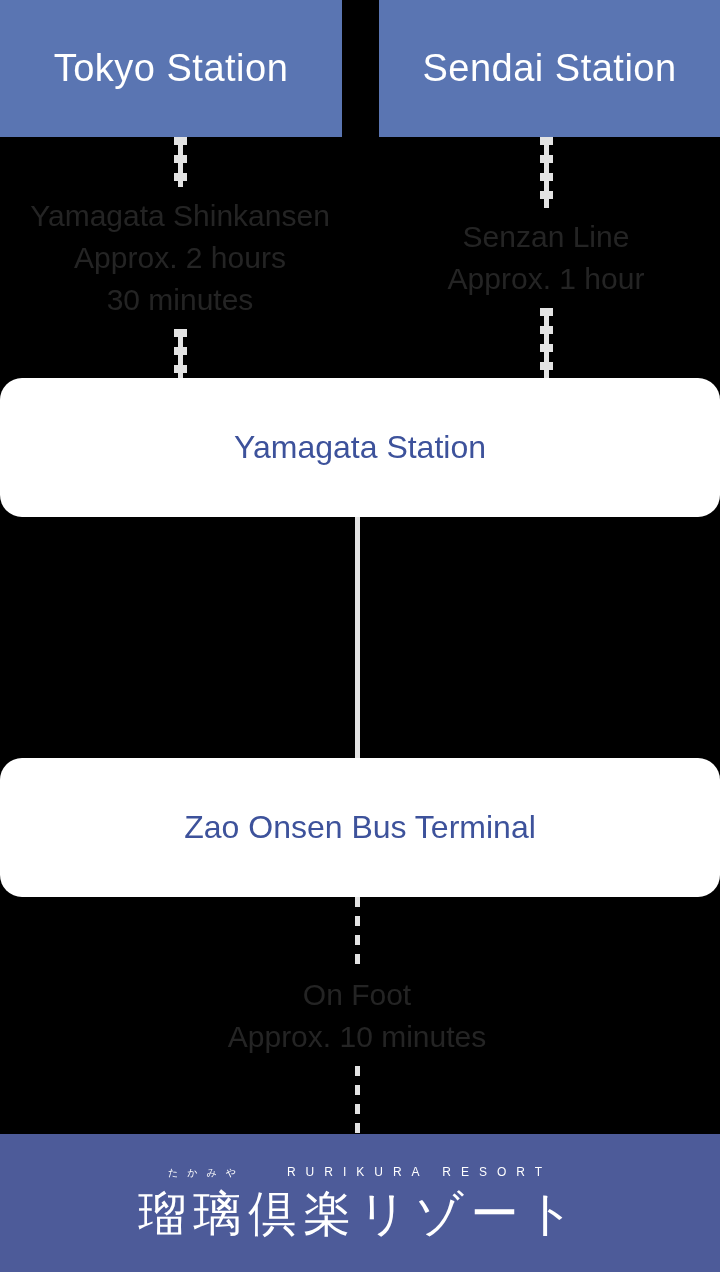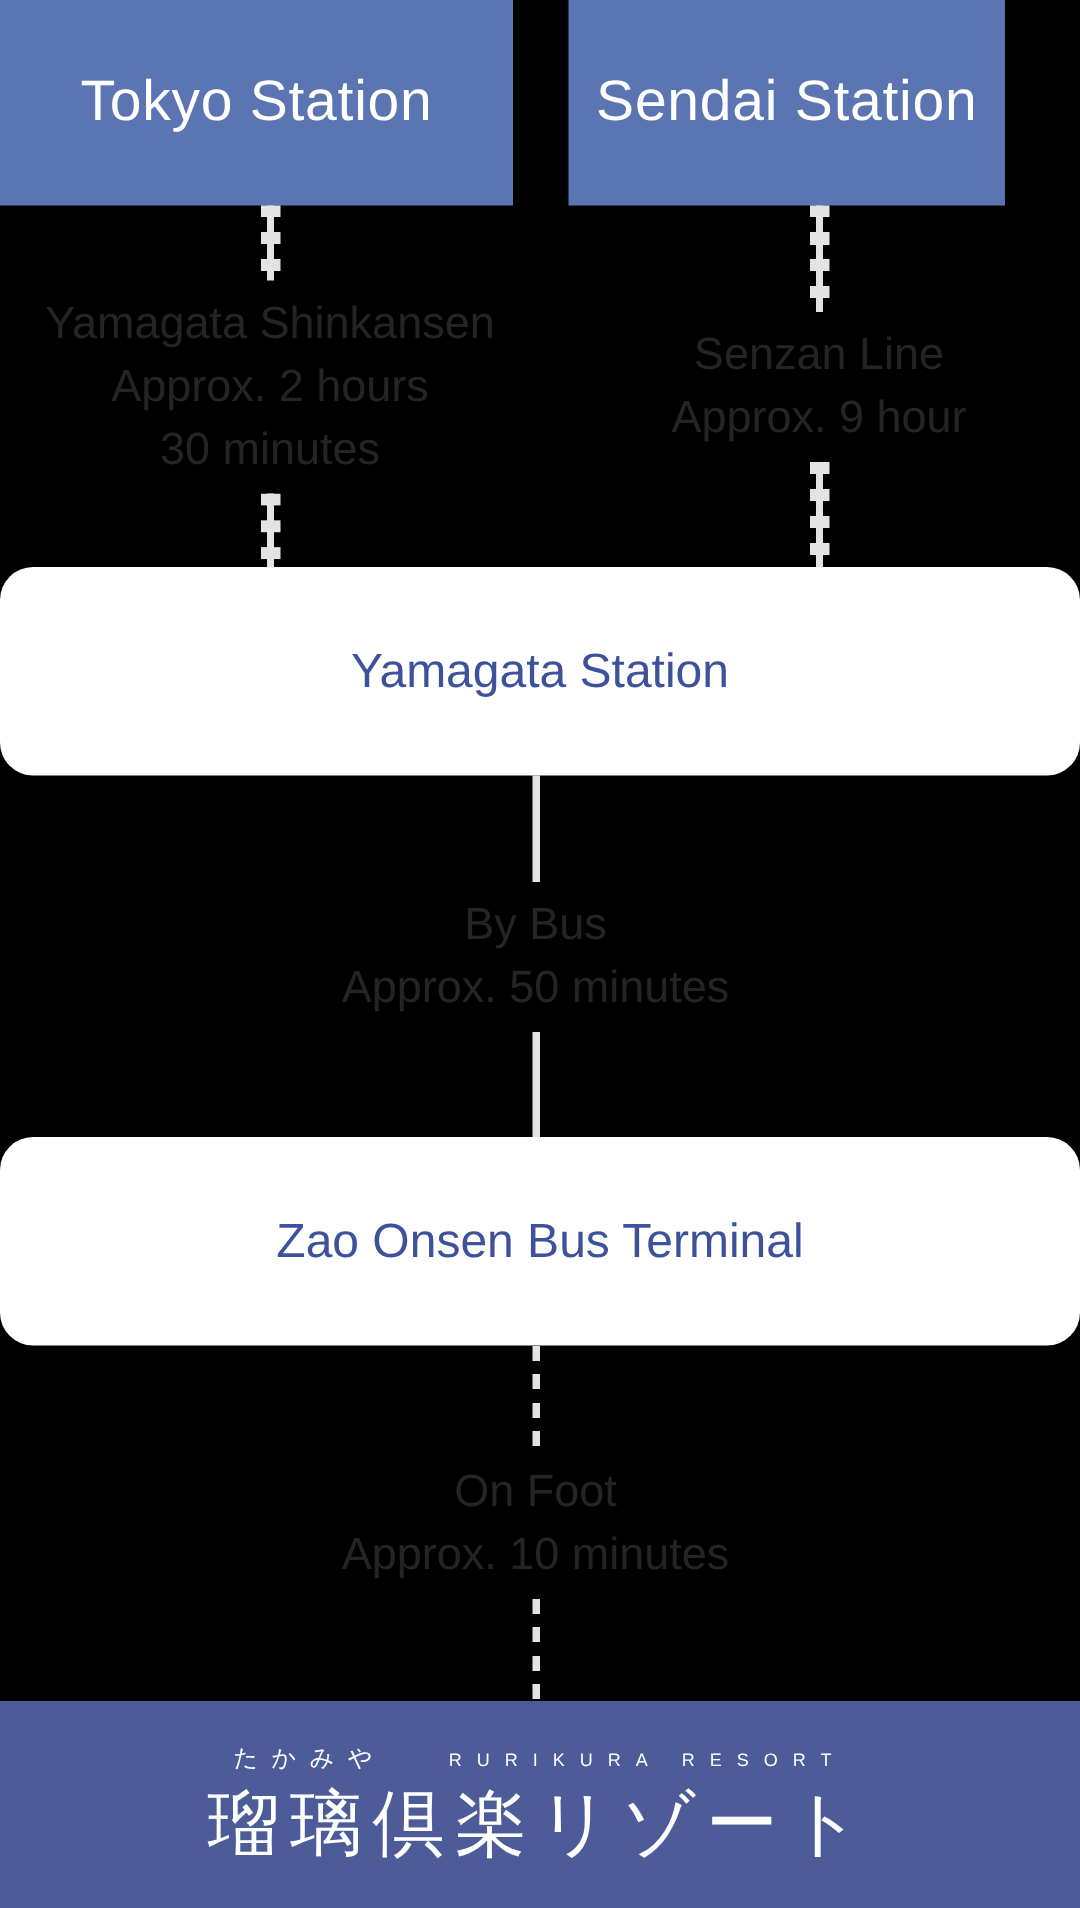--- a/index.html
+++ b/index.html
@@ -20,21 +20,21 @@
     overflow:hidden;
   }
   
   .station-box{
     position:absolute;top:0;height:137px;
     background:var(--header-blue);
     display:flex;align-items:center;justify-content:center;
     color:var(--white);font-size:38px;letter-spacing:.5px;
   }
   .station-box.left{left:0;width:342px;}
-  .station-box.right{left:379px;width:291px;justify-content:center;}
+  .station-box.right{left:379px;width:341px;justify-content:center;}
   
   .leg{
     position:absolute;
     display:flex;flex-direction:column;align-items:center;
   }
   .leg-text{
     color:var(--leg-text-gray);
     font-size:30px;line-height:42px;
     text-align:center;white-space:nowrap;
     margin:8px 0;
@@ -73,21 +73,21 @@
   .footer{
     position:absolute;left:0;top:1134px;width:720px;height:138px;
     background:var(--footer-blue);
     display:flex;flex-direction:column;align-items:center;justify-content:center;
     color:var(--white);
   }
   .footer-top{
     display:flex;align-items:baseline;gap:42px;
     margin-bottom:8px;
   }
-  .footer-kana{font-size:16px;letter-spacing:9px;text-align:center;}
+  .footer-kana{font-size:10px;letter-spacing:9px;text-align:center;}
   .footer-en{font-size:12px;letter-spacing:10px;}
   .footer-logo{
     font-size:48px;font-weight:300;letter-spacing:7px;
     line-height:1.1;white-space:nowrap;
   }
 </style>
 </head>
 <body>
 
 <div class="canvas">
@@ -106,35 +106,31 @@
       <div>Approx. 2 hours</div>
       <div>30 minutes</div>
     </div>
     <div class="rail-seg"></div>
   </div>
 
   <div class="leg leg-senzan">
     <div class="rail-seg"></div>
     <div class="leg-text">
       <div>Senzan Line</div>
-      <div>Approx. 9 hour</div>
+      <div>Approx. 1 hour</div>
     </div>
     <div class="rail-seg"></div>
   </div>
 
   <div class="stop-band yamagata">
     <span>Yamagata Station</span>
   </div>
 
   <div class="leg leg-bus">
     <div class="solid-seg"></div>
-    <div class="leg-text">
-      <div>By Bus</div>
-      <div>Approx. 50 minutes</div>
-    </div>
     <div class="solid-seg"></div>
   </div>
 
   <div class="stop-band zao">
     <span>Zao Onsen Bus Terminal</span>
   </div>
 
   <div class="leg leg-walk">
     <div class="dash-seg"></div>
     <div class="leg-text">

